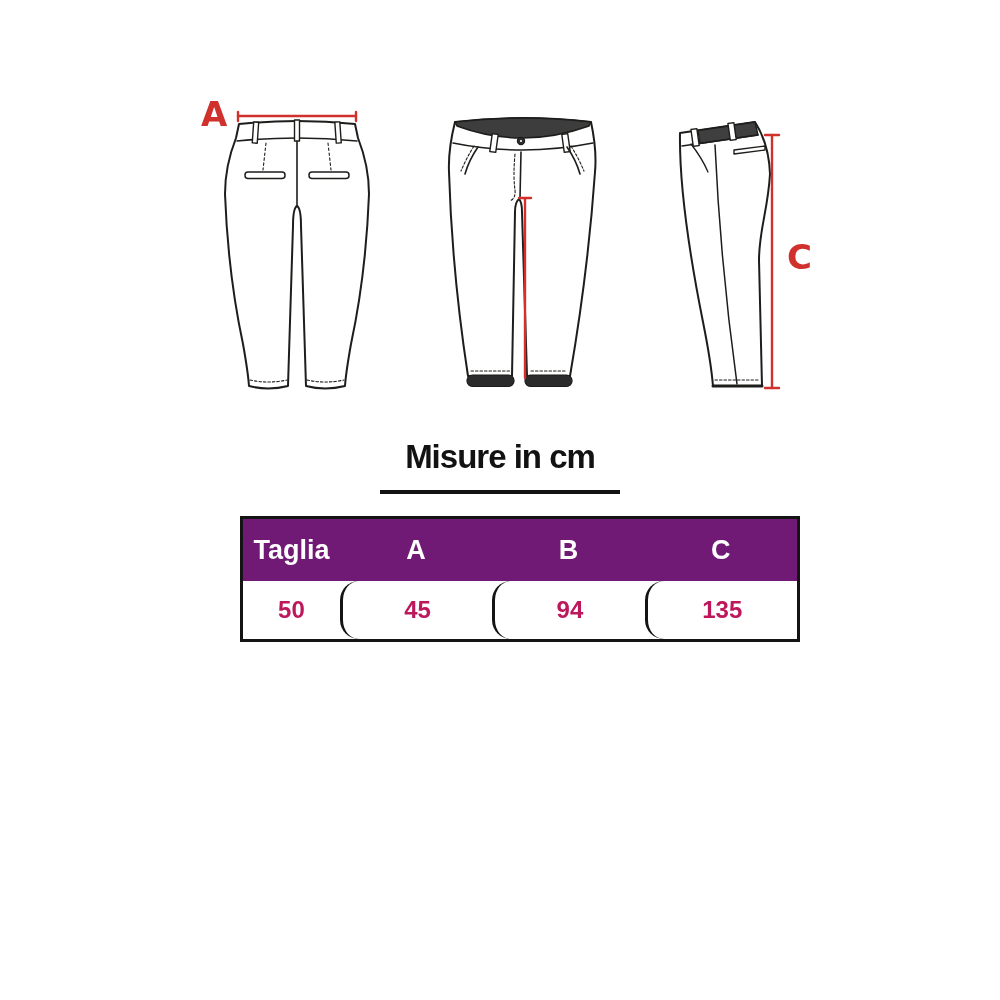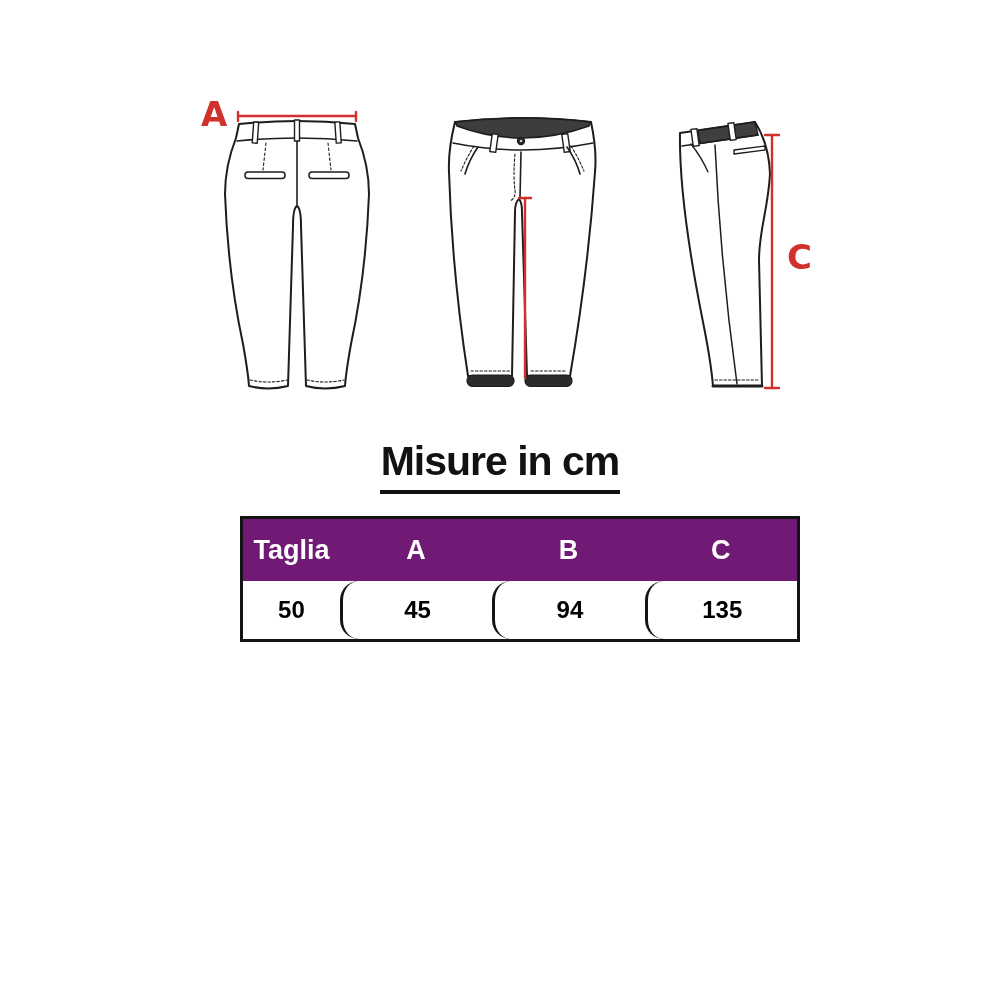--- a/index.html
+++ b/index.html
@@ -8,39 +8,39 @@
     font-family:"Liberation Sans", sans-serif; overflow:hidden;
   }
   .drawing { position:absolute; }
   .drawing svg { display:block; overflow:visible; }
   .measure-label {
     position:absolute; font-weight:800; font-size:34px; line-height:1;
     color:#d0312d; font-family:"DejaVu Sans","Liberation Sans",sans-serif;
   }
   .page-title {
     position:absolute; top:438px; left:0; width:1000px; text-align:center;
-    font-size:41px; font-weight:800; letter-spacing:-1px; color:#121212;
+    font-size:33px; font-weight:800; letter-spacing:-1px; color:#121212;
   }
   .title-underline {
     position:absolute; top:490px; left:380px; width:240px; height:3.5px;
     background:#121212;
   }
   .size-table {
     position:absolute; left:240px; top:516px; width:560px;
     border:3px solid #141414; background:#ffffff; box-sizing:border-box;
   }
   .size-table .thead { display:flex; background:#701a75; height:62px; }
   .size-table .trow  { display:flex; background:#ffffff; height:58px; }
   .size-table .cell {
     display:flex; align-items:center; justify-content:center;
     box-sizing:border-box;
   }
   .col-0 { width:17.5%; } .col-1 { width:27.5%; } .col-2 { width:27.5%; } .col-3 { width:27.5%; }
   .thead .cell { color:#ffffff; font-weight:800; font-size:27px; }
-  .trow .cell  { color:#000000; font-weight:800; font-size:24px; }
+  .trow .cell  { color:#be185d; font-weight:800; font-size:24px; }
   .trow .cell + .cell { border-left:3px solid #141414;border-radius:19px; }
 </style>
 </head>
 <body>
 
 <div class="canvas">
 
   <div class="measure-label" style="left:201px; top:97px;">A</div>
   <div class="drawing" style="left:222px; top:112px; width:150px; height:292px;">
     <svg width="150" height="292" viewBox="0 0 150 292">

